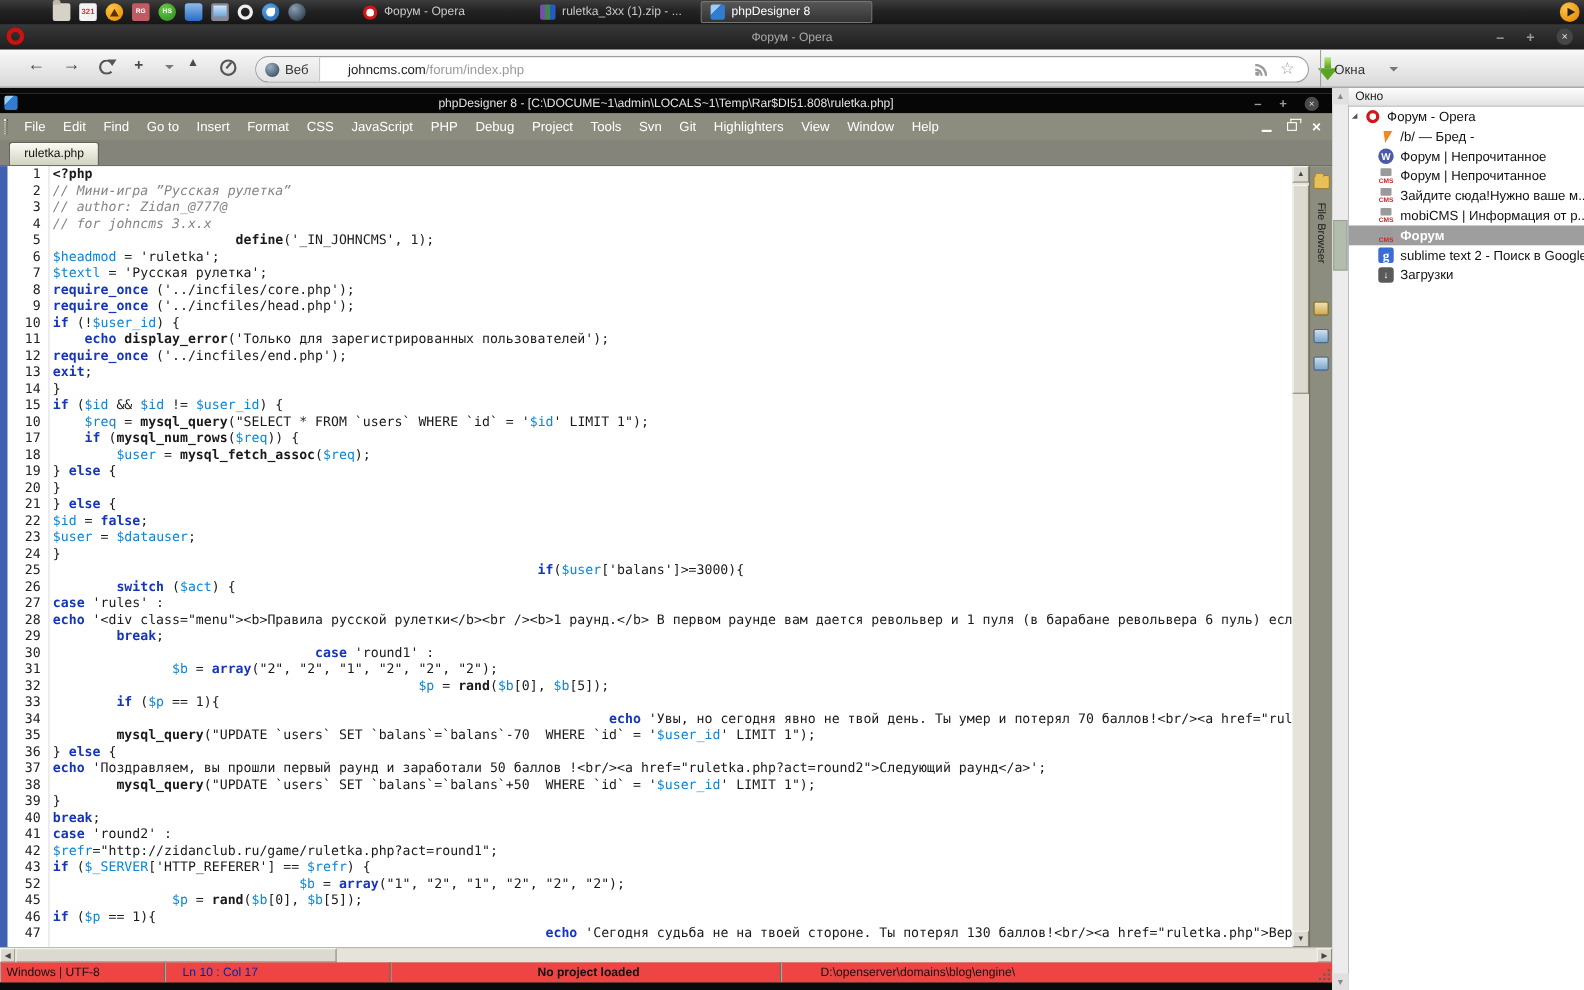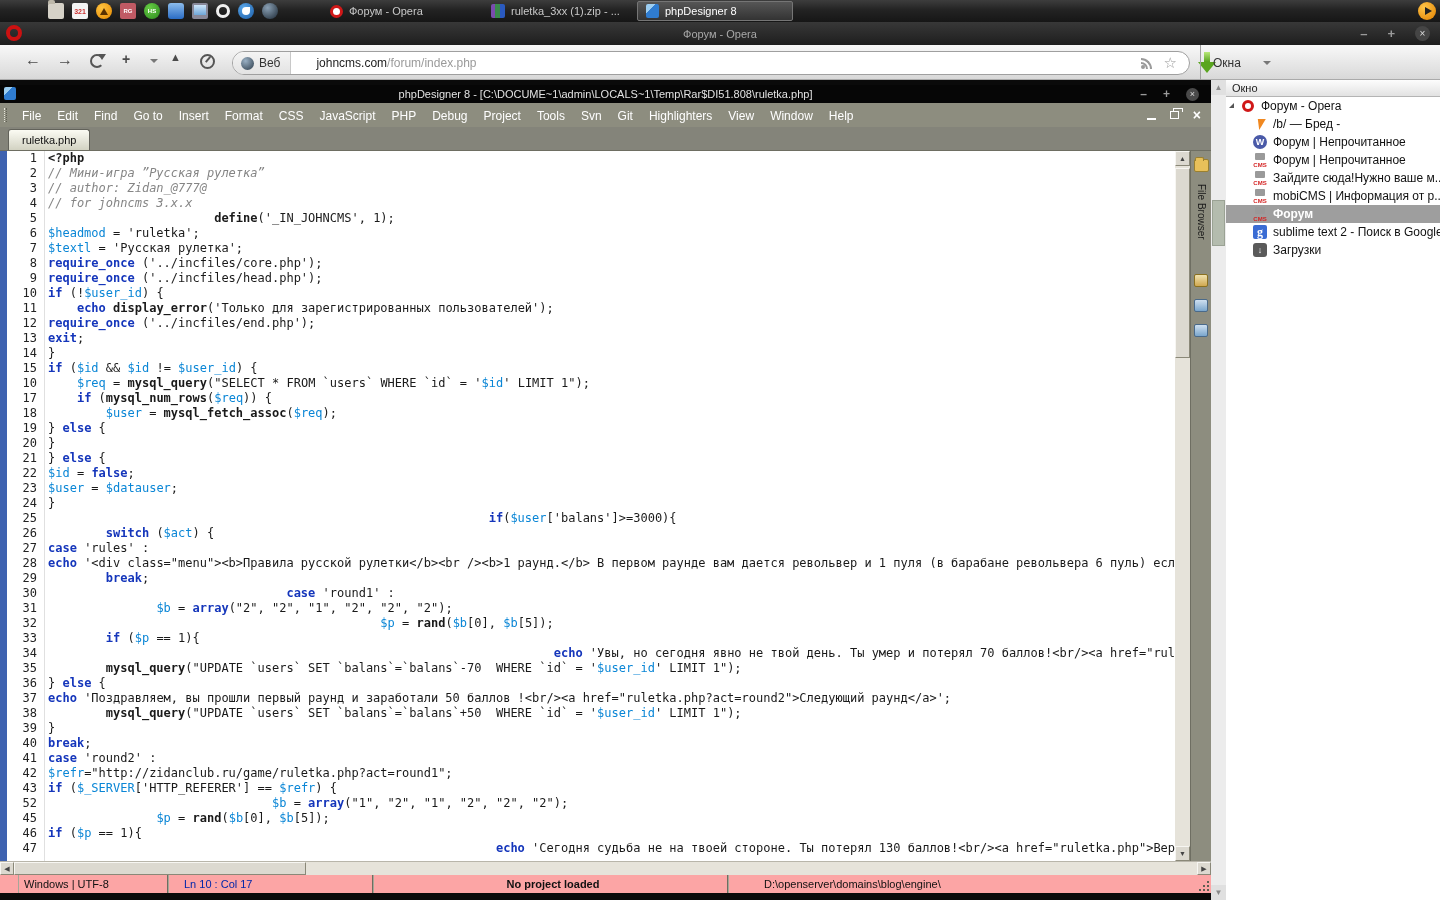--- a/index.html
+++ b/index.html
@@ -194,22 +194,22 @@
   .fb-small { width:14px; height:13px; background:linear-gradient(#cfe0f0,#7aa6cc);
     border:1px solid #4a6a8a; border-radius:2px; margin-top:12px; }
   .fb-small.first { margin-top:34px; background:linear-gradient(#f0e2b0,#d0a850); border-color:#8a7020; }
 
   .hscroll { height:14px; position:relative; background:#e6e3da; border-top:1px solid #b8b5aa; }
   .hscroll .sb-btn { position:absolute; top:0; width:14px; height:13px; }
   .hleft { left:0; } .hright { right:0; }
   .hthumb { position:absolute; left:14px; top:0; width:292px; height:13px; background:#dcd9d0;
     border:1px solid; border-color:#f7f6f2 #8a8878 #8a8878 #f7f6f2; }
 
-  .pd-status { height:18px; background:#fca5a5; display:flex; align-items:center; font-size:11px;
-    color:#111; position:relative;padding-left:18px; }
+  .pd-status { height:18px; background:#ef4444; display:flex; align-items:center; font-size:11px;
+    color:#111; position:relative; }
   .st-seg { height:100%; display:flex; align-items:center; border-right:1px solid #6e6e60;
     box-shadow:1px 0 0 #a6a698 inset; padding-left:6px; }
   .st-1 { width:150px; }
   .st-2 { width:205px; color:#0026aa; padding-left:16px; }
   .st-3 { width:355px; justify-content:center; font-weight:bold; }
   .st-4 { flex:1; padding-left:36px; }
   .grip { position:absolute; right:2px; bottom:2px; width:10px; height:10px; }
   .grip::before { content:''; position:absolute; right:0; bottom:0; width:2px; height:2px; background:#5e5e52;
     box-shadow:-4px 0 #5e5e52, -8px 0 #5e5e52, 0 -4px #5e5e52, -4px -4px #5e5e52, 0 -8px #5e5e52; }
 </style>

